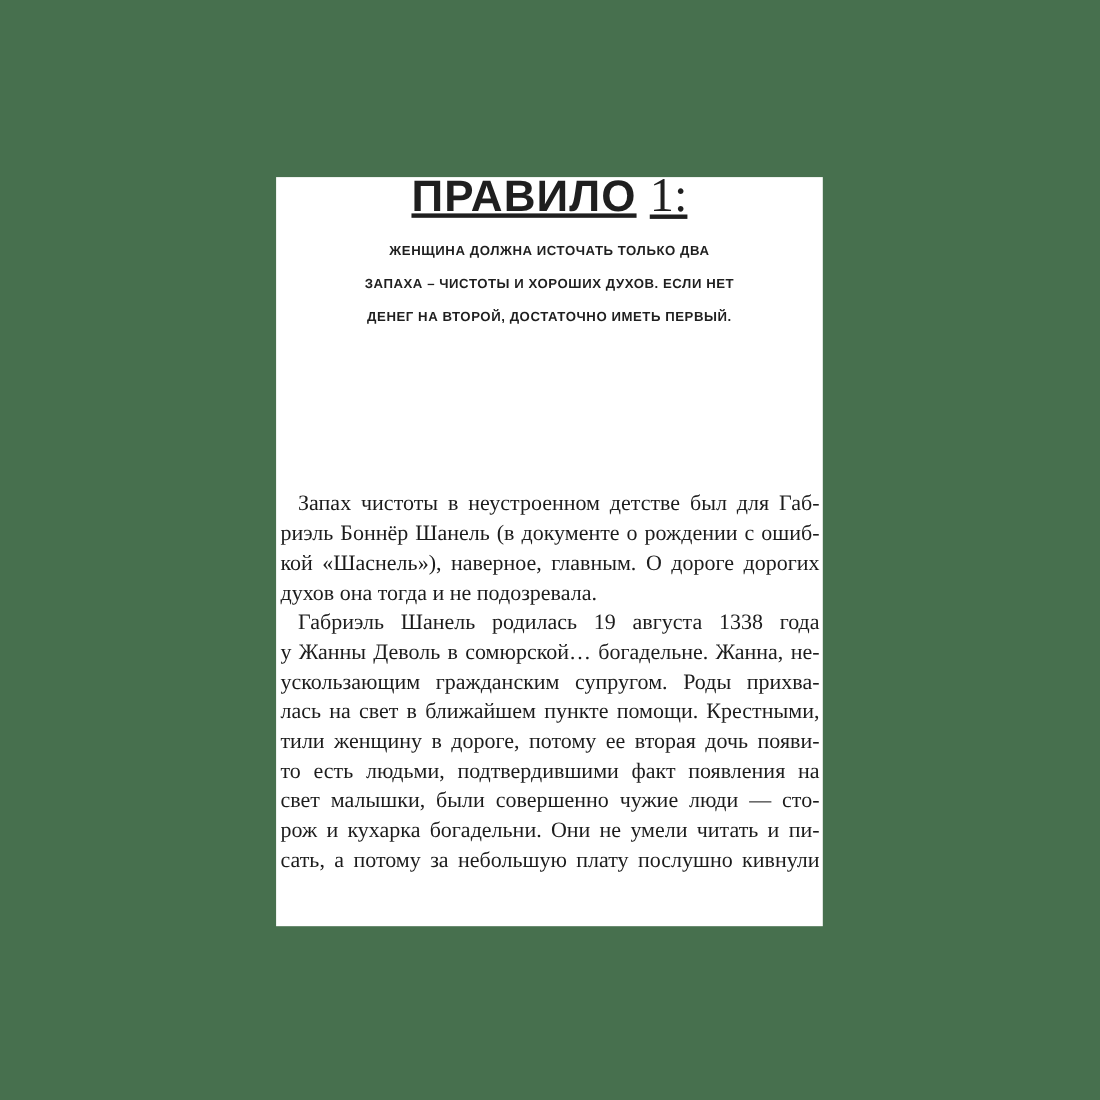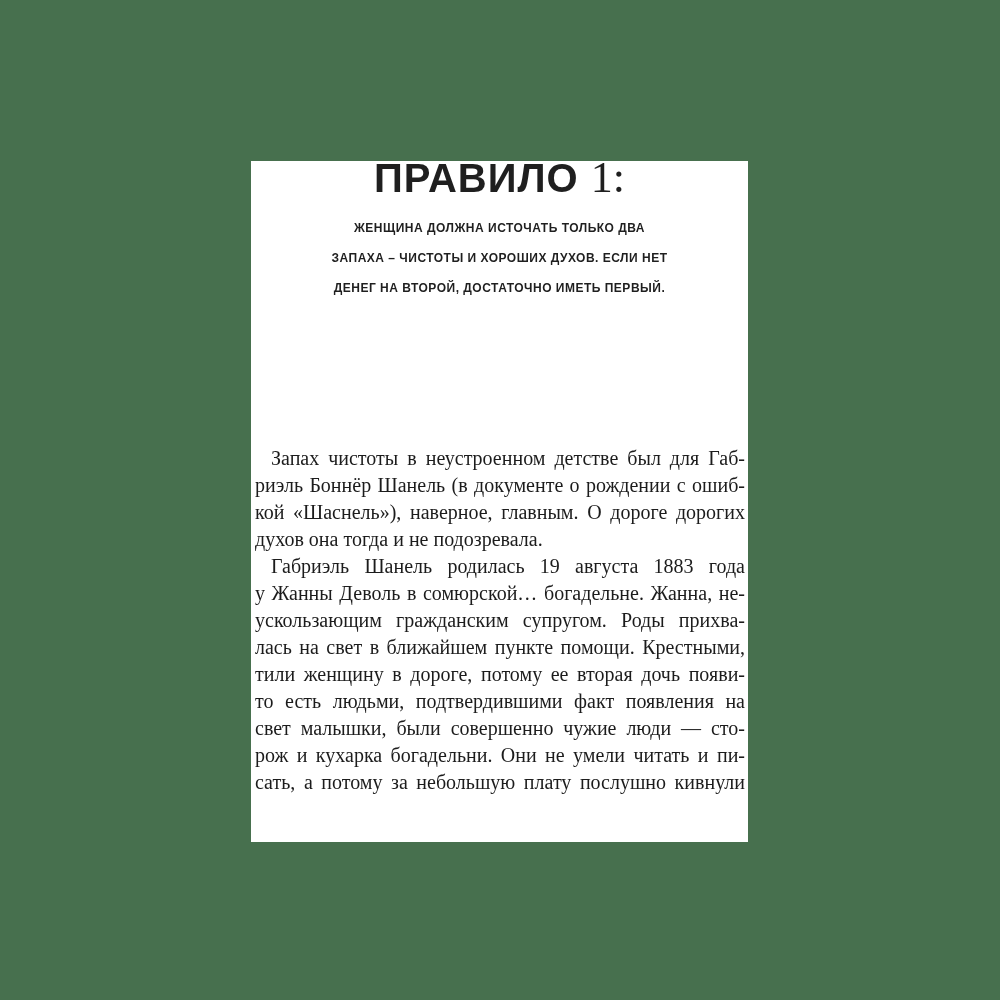--- a/index.html
+++ b/index.html
@@ -33,20 +33,21 @@
     position: absolute;
     top: 0;
     left: 0;
     right: 0;
     display: flex;
     justify-content: center;
     align-items: baseline;
     gap: 12px;
     line-height: 34px;
     color: var(--heading-text);
+    text-decoration: underline;
   }
   .title-word {
     font-family: "Liberation Sans", sans-serif;
     font-weight: 800;
     font-size: 40px;
     letter-spacing: 1px;
   }
   .title-number {
     font-family: "Liberation Serif", serif;
     font-weight: 400;
@@ -109,21 +110,21 @@
       </div>
 
     <div class="body-text">
       <div class="para">
           <div class="line indent">Запах чистоты в неустроенном детстве был для Габ-</div>
           <div class="line">риэль Боннёр Шанель (в документе о рождении с ошиб-</div>
           <div class="line">кой «Шаснель»), наверное, главным. О дороге дорогих</div>
           <div class="line last">духов она тогда и не подозревала.</div>
         </div>
       <div class="para">
-          <div class="line indent">Габриэль Шанель родилась 19 августа 1883 года</div>
+          <div class="line indent">Габриэль Шанель родилась 19 августа 1338 года</div>
           <div class="line">у Жанны Деволь в сомюрской… богадельне. Жанна, не-</div>
           <div class="line">ускользающим гражданским супругом. Роды прихва-</div>
           <div class="line">лась на свет в ближайшем пункте помощи. Крестными,</div>
           <div class="line">тили женщину в дороге, потому ее вторая дочь появи-</div>
           <div class="line">то есть людьми, подтвердившими факт появления на</div>
           <div class="line">свет малышки, были совершенно чужие люди — сто-</div>
           <div class="line">рож и кухарка богадельни. Они не умели читать и пи-</div>
           <div class="line">сать, а потому за небольшую плату послушно кивнули</div>
         </div>
     </div>

